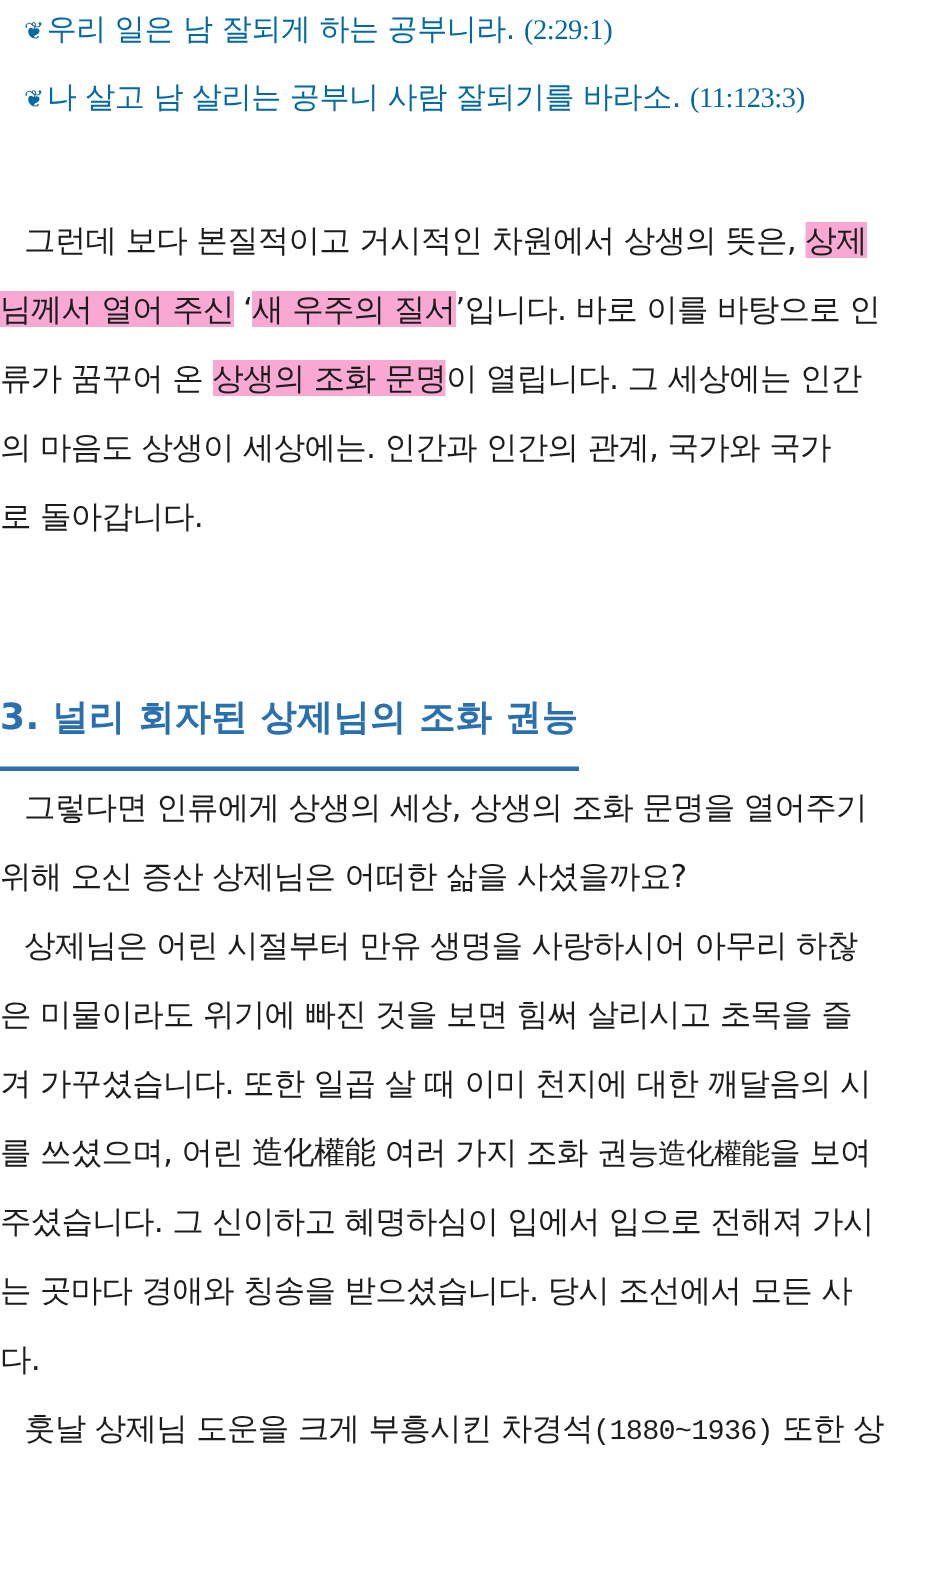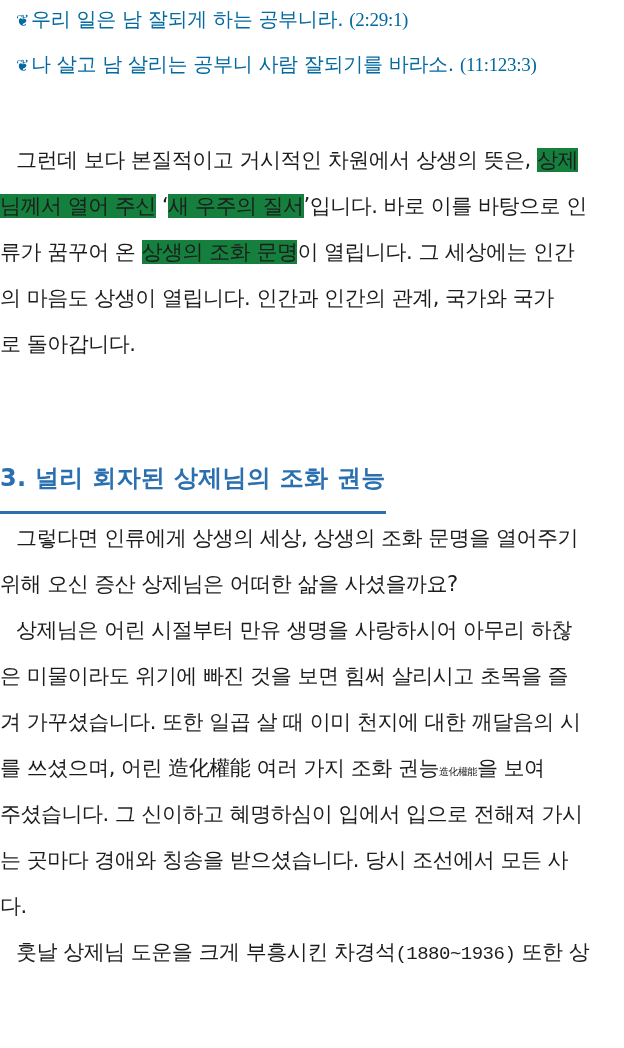--- a/index.html
+++ b/index.html
@@ -7,45 +7,45 @@
          font-family: "DejaVu Sans", "Liberation Sans", sans-serif; color: #1c1c1c; }
   .quote { position: absolute; left: 16px; font-size: 20px; color: #0369a1; white-space: nowrap; letter-spacing: -0.3px; }
   .quote .mark { font-size: 16px; margin-right: 2px; }
   .quote .ref { font-family: "Liberation Serif", serif; font-size: 19px; }
   .q1 { top: 6px; }
   .q2 { top: 51px; }
   .para { position: absolute; left: 0; width: 624px; font-size: 21px; line-height: 46px;
           text-align: justify; text-align-last: left; letter-spacing: -0.5px; }
   .line { display: block; white-space: nowrap; height: 46px; }
   .indent { padding-left: 16px; }
-  .hl { background: #15803d; }
+  .hl { background: #f9a8d4; }
   .heading { position: absolute; left: 0; top: 462px; font-size: 24px; font-weight: bold; color: #2a6fb0;
              white-space: nowrap; padding-bottom: 17px; border-bottom: 3px solid #2a6fb0; letter-spacing: 0.3px; }
-  .hanja { font-size: 10px; }
+  .hanja { font-size: 19px; }
   .num { font-family: Liberation Mono, monospace; font-size: 19px; }
   .p1 { top: 137px; }
   .p2 { top: 515px; }
 </style>
 </head>
 <body>
 
 <div class="quote q1">
   <span class="mark">❦</span><span>우리 일은 남 잘되게 하는 공부니라.</span>
   <span class="ref">(2:29:1)</span>
 </div>
 <div class="quote q2">
   <span class="mark">❦</span><span>나 살고 남 살리는 공부니 사람 잘되기를 바라소.</span>
   <span class="ref">(11:123:3)</span>
 </div>
 
 <div class="para p1">
   <span class="line indent"><span>그런데 보다 본질적이고 거시적인 차원에서 상생의 뜻은, </span><span class="hl">상제</span></span>
   <span class="line"><span class="hl">님께서 열어 주신</span><span> ‘</span><span class="hl">새 우주의 질서</span><span>’입니다. 바로 이를 바탕으로 인</span></span>
   <span class="line"><span>류가 꿈꾸어 온 </span><span class="hl">상생의 조화 문명</span><span>이 열립니다. 그 세상에는 인간</span></span>
-  <span class="line">의 마음도 상생이 열립니다. 인간과 인간의 관계, 국가와 국가</span>
+  <span class="line">의 마음도 상생이 세상에는. 인간과 인간의 관계, 국가와 국가</span>
   <span class="line">로 돌아갑니다.</span>
 </div>
 
 <div class="heading">3. 널리 회자된 상제님의 조화 권능</div>
 
 <div class="para p2">
   <span class="line indent">그렇다면 인류에게 상생의 세상, 상생의 조화 문명을 열어주기</span>
   <span class="line">위해 오신 증산 상제님은 어떠한 삶을 사셨을까요?</span>
   <span class="line indent">상제님은 어린 시절부터 만유 생명을 사랑하시어 아무리 하찮</span>
   <span class="line">은 미물이라도 위기에 빠진 것을 보면 힘써 살리시고 초목을 즐</span>

